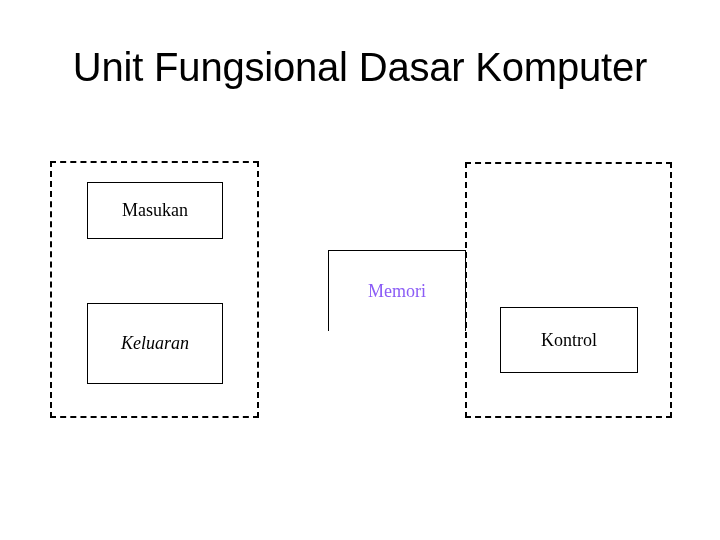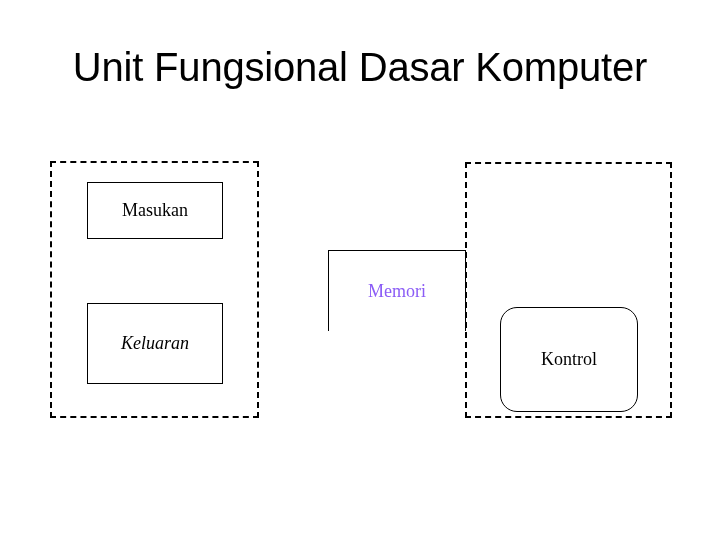--- a/index.html
+++ b/index.html
@@ -84,22 +84,21 @@
   #box-alu {
     left: 500px;
     top: 182px;
     width: 137px;
     height: 98px;
   }
   #box-kontrol {
     left: 500px;
     top: 307px;
     width: 138px;
-    height: 105px;
-    border-radius: 17px;
+    height: 66px;
   }
 
   
   #box-memori {
     position: absolute;
     box-sizing: border-box;
     left: 290px;
     top: 250px;
     width: 138px;
     height: 81px;

